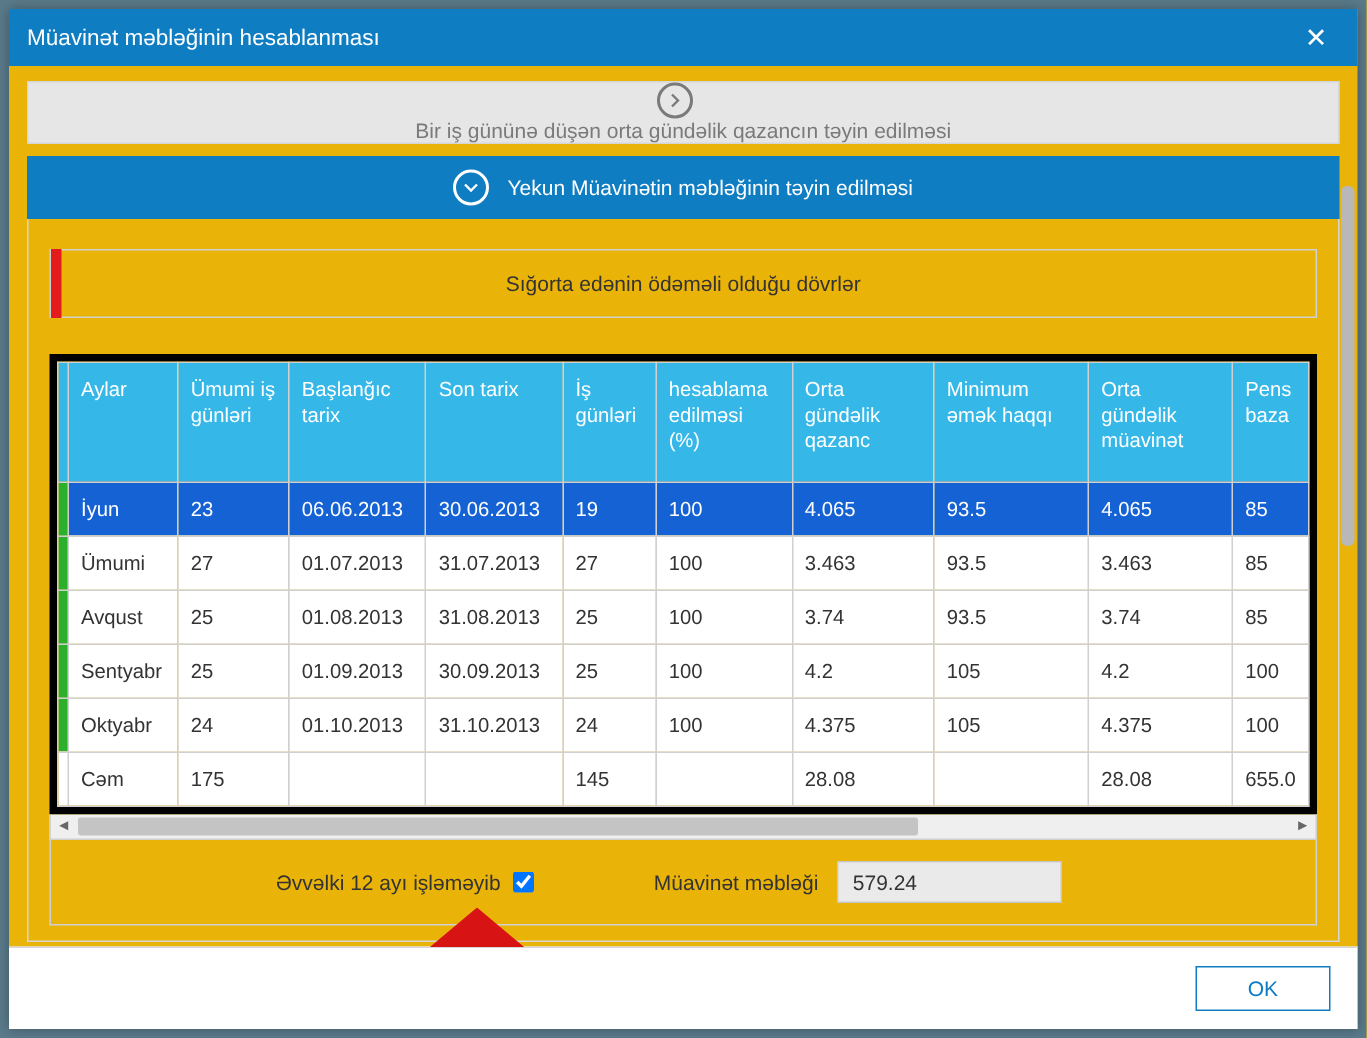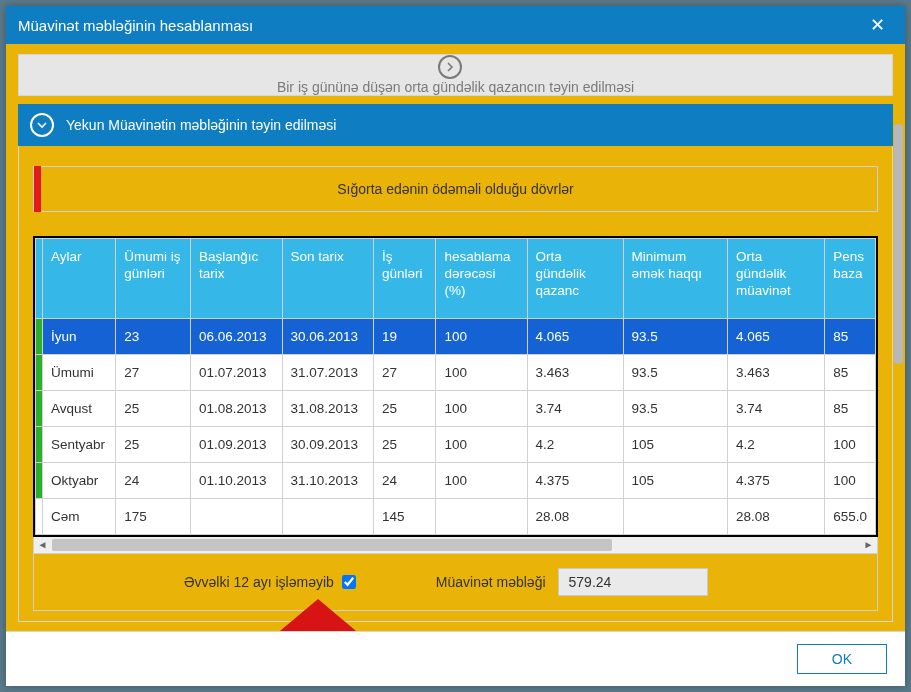--- a/index.html
+++ b/index.html
@@ -63,20 +63,21 @@
     cursor: pointer;
   }
   .acc-collapsed {
     background: #e6e6e6;
     color: #7a7a7a;
     flex-direction: column;
   }
   .acc-expanded {
     background: #0f7dc2;
     color: #fff;
+    justify-content: center;
   }
   .acc-icon {
     width: 24px;
     height: 24px;
     border: 2px solid currentColor;
     border-radius: 50%;
     display: flex;
     align-items: center;
     justify-content: center;
     margin-right: 12px;
@@ -110,21 +111,21 @@
     position: absolute;
     left: 0;
     top: -1px;
     bottom: -1px;
     width: 7px;
   }
   .stripe-red { background: #e41b1b; }
   .stripe-green { background: #2bb02b; }
   .table-scroll {
     overflow-x: auto;
-    border: 2px solid #000000;
+    border: 5px solid #000000;
   }
   table {
     border-collapse: collapse;
     font-size: 13.5px;
     color: #333;
     table-layout: fixed;
   }
   th, td {
     border: 1px solid #d0d0d0;
     padding: 10px 8px;
@@ -265,21 +266,21 @@
             <col style="width:50px">
           </colgroup>
           <thead>
             <tr>
               <th style="background:#35b7e8;padding:0"></th>
               <th>Aylar</th>
               <th>Ümumi iş günləri</th>
               <th>Başlanğıc tarix</th>
               <th>Son tarix</th>
               <th>İş günləri</th>
-              <th>hesablama dərəcəsi (%)</th>
+              <th>hesablama edilməsi (%)</th>
               <th>Orta gündəlik qazanc</th>
               <th>Minimum əmək haqqı</th>
               <th>Orta gündəlik müavinət</th>
               <th>Pens baza</th>
             </tr>
           </thead>
           <tbody id="tbody">
               <tr class="selected">
                 <td class="row-stripe-cell green"></td>
                 <td>İyun</td>

